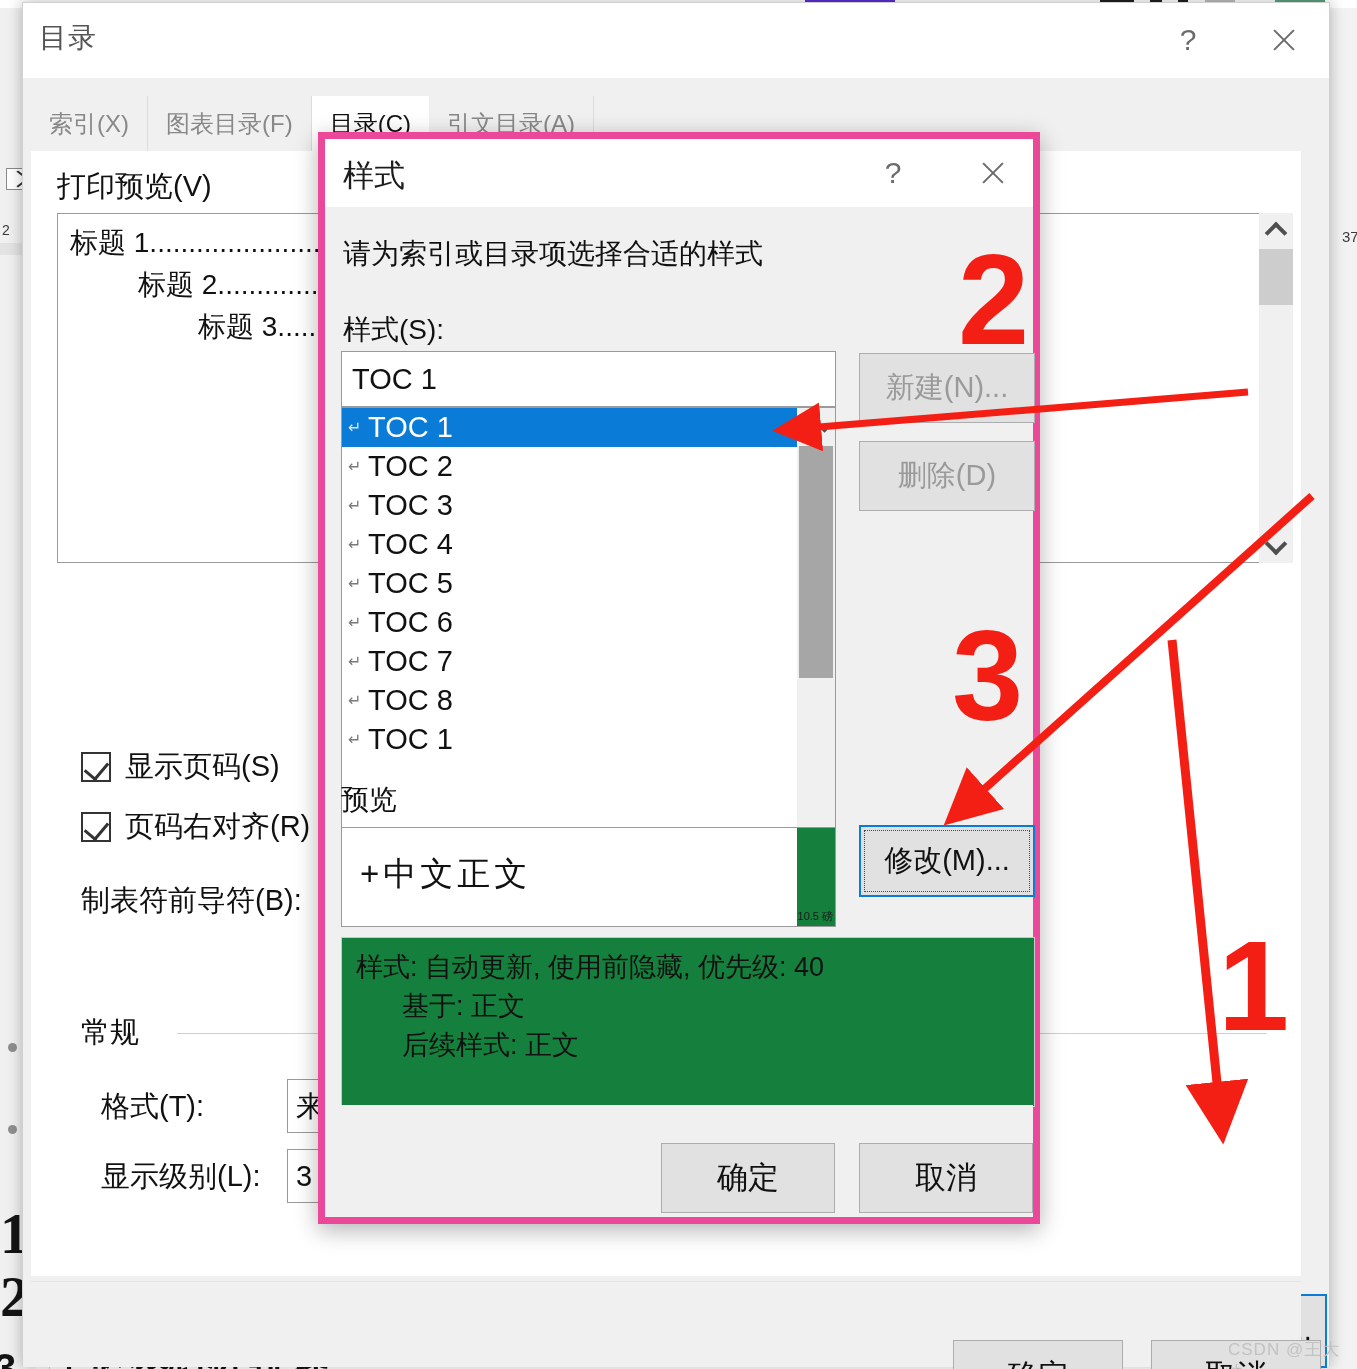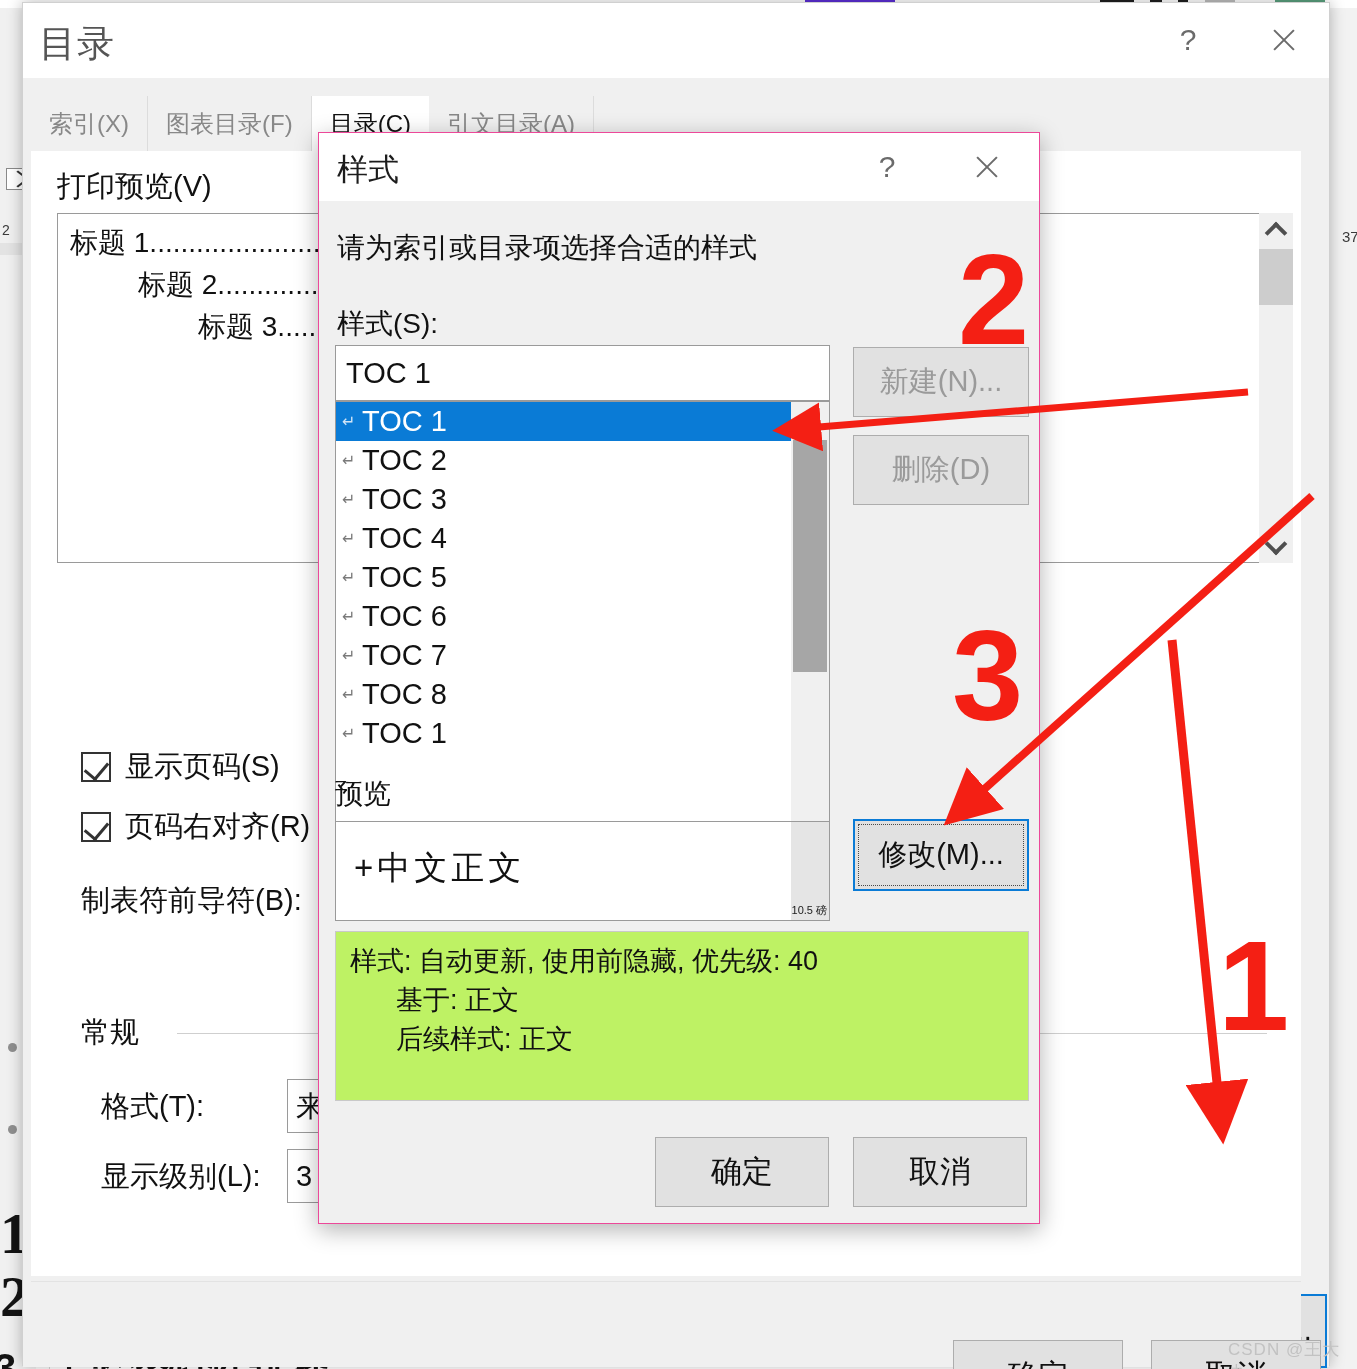--- a/index.html
+++ b/index.html
@@ -77,21 +77,21 @@
     background:#ffffff;
     border:1px solid #d0d0d0;
     box-shadow:0 0 14px rgba(0,0,0,.28);
   }
   #toc-titlebar {
     position:absolute; left:0; top:0; width:100%; height:75px;
     background:#ffffff;
   }
   #toc-title {
     position:absolute; left:16px; top:16px;
-    font-size:37px; color:#555555; letter-spacing:1px;
+    font-size:28px; color:#555555; letter-spacing:1px;
   }
   .tb-btn {
     position:absolute; top:14px; width:62px; height:46px;
     display:flex; align-items:center; justify-content:center;
     color:#6b6b6b; font-size:30px; cursor:default;
   }
   #toc-help { left:1134px; font-size:30px; }
   #toc-close { left:1230px; }
   .xglyph { position:relative; width:28px; height:28px; display:block; }
   .xglyph:before, .xglyph:after {
@@ -230,21 +230,21 @@
   #toc-cancel {
     position:absolute; left:1128px; top:1262px; width:170px; height:72px;
     background:#e1e1e1; border:1px solid #adadad;
     display:flex; align-items:center; justify-content:center; font-size:31px; color:#111;
   }
 
   
   #style-dialog {
     position:absolute; left:318px; top:132px; width:722px; height:1092px;
     background:#f0f0f0;
-    border:1px solid #ec4899;
+    border:7px solid #ec4899;
     box-shadow:0 6px 22px rgba(0,0,0,.30);
   }
   #style-titlebar {
     position:absolute; left:0; top:0; width:100%; height:68px; background:#ffffff;
   }
   #style-title { position:absolute; left:18px; top:16px; font-size:31px; color:#1c1c1c; }
   #style-help {
     position:absolute; left:540px; top:12px; width:56px; height:44px;
     display:flex; align-items:center; justify-content:center; font-size:30px; color:#6b6b6b;
   }
@@ -293,38 +293,38 @@
   #preview2-label { position:absolute; left:16px; top:642px; font-size:28px; color:#111; }
   #preview2-box {
     position:absolute; left:16px; top:688px; width:495px; height:100px;
     background:#ffffff; border:1px solid #9a9a9a;
   }
   #preview2-text {
     position:absolute; left:18px; top:24px; font-size:33px; color:#111;
     letter-spacing:4px;
   }
   #preview2-side {
-    position:absolute; right:0; top:0; width:38px; height:98px; background:#e5e5e5;
+    position:absolute; right:0; top:0; width:38px; height:98px; background:#15803d;
   }
   #preview2-size {
     position:absolute; right:2px; bottom:2px; font-size:11px; color:#1a1a1a;
   }
   #style-modify {
     position:absolute; left:534px; top:686px; width:176px; height:72px;
     background:#e1e1e1; border:2px solid #0a7bd6;
     display:flex; align-items:center; justify-content:center;
     font-size:29px; color:#111;
   }
   #style-modify .inner-dot {
     position:absolute; left:3px; top:3px; right:3px; bottom:3px;
     border:1px dotted #4a4a4a;
   }
   #style-desc {
     position:absolute; left:16px; top:798px; width:694px; height:170px;
-    background:#bef264; border:1px solid #c9c9c9;
+    background:#15803d; border:1px solid #c9c9c9;
     padding:10px 14px;
   }
   .desc-line { font-size:27px; color:#111; line-height:1.45; white-space:nowrap; }
   .desc-line.ind { padding-left:46px; }
 
   #style-footer { position:absolute; left:0; bottom:0; width:100%; height:112px; background:#f0f0f0; }
   #style-ok {
     position:absolute; left:336px; top:1004px; width:174px; height:70px;
     background:#e1e1e1; border:1px solid #adadad;
     display:flex; align-items:center; justify-content:center; font-size:31px; color:#111;

